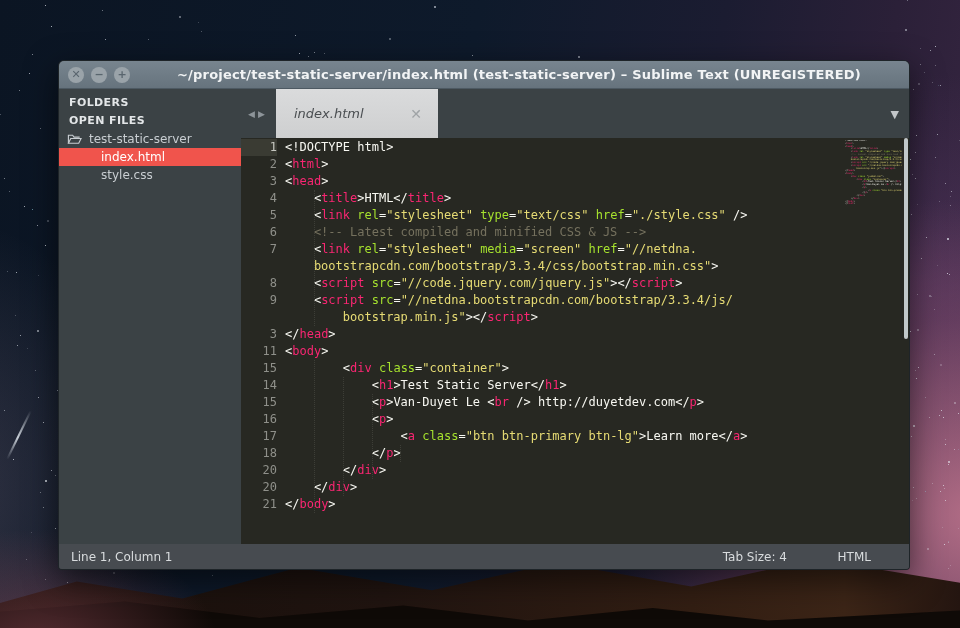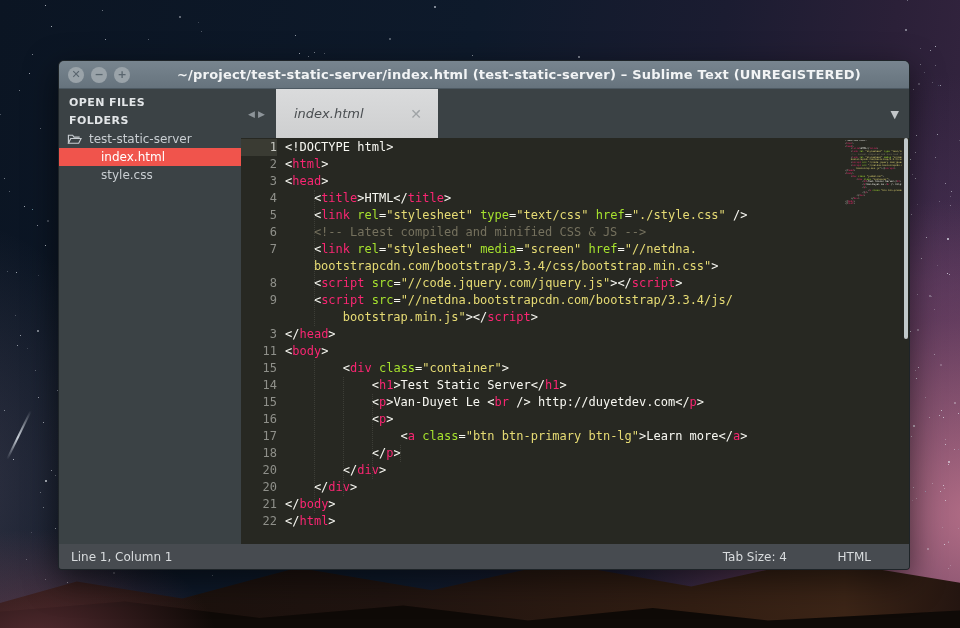--- a/index.html
+++ b/index.html
@@ -447,22 +447,22 @@
       <div class="controls">
         <span class="wbtn">✕</span>
         <span class="wbtn">−</span>
         <span class="wbtn">+</span>
       </div>
       <div class="title">~/project/test-static-server/index.html (test-static-server) – Sublime Text (UNREGISTERED)</div>
     </div>
 
     <div class="wbody">
       <div class="sidebar">
+        <div class="side-head">FOLDERS</div>
         <div class="side-head">OPEN FILES</div>
-        <div class="side-head">FOLDERS</div>
         <div class="folder-row">
           <svg width="15" height="12" viewBox="0 0 16 12">
             <path d="M1.5 10.5 L1.5 2 L6 2 L7.5 4 L13.5 4" fill="none" stroke="#c9ced2" stroke-width="1.2"></path>
             <path d="M1.5 10.5 L4 5.5 L15 5.5 L12.5 10.5 Z" fill="none" stroke="#c9ced2" stroke-width="1.2"></path>
           </svg>
           <span>test-static-server</span>
         </div>
         <div>
             <div class="file-row selected">index.html</div>
             <div class="file-row">style.css</div>
@@ -501,21 +501,20 @@
               <div class="crow"><span class="ln">11</span><span class="ctext"><span class="tk-p">&lt;</span><span class="tk-t">body</span><span class="tk-p">&gt;</span></span></div>
               <div class="crow"><span class="ln">15</span><span class="ctext"><span class="tk-p">        &lt;</span><span class="tk-t">div</span><span class="tk-p"> </span><span class="tk-a">class</span><span class="tk-p">=</span><span class="tk-s">"container"</span><span class="tk-p">&gt;</span></span></div>
               <div class="crow"><span class="ln">14</span><span class="ctext"><span class="tk-p">            &lt;</span><span class="tk-t">h1</span><span class="tk-p">&gt;Test Static Server&lt;/</span><span class="tk-t">h1</span><span class="tk-p">&gt;</span></span></div>
               <div class="crow"><span class="ln">15</span><span class="ctext"><span class="tk-p">            &lt;</span><span class="tk-t">p</span><span class="tk-p">&gt;Van-Duyet Le &lt;</span><span class="tk-t">br</span><span class="tk-p"> /&gt; http://duyetdev.com&lt;/</span><span class="tk-t">p</span><span class="tk-p">&gt;</span></span></div>
               <div class="crow"><span class="ln">16</span><span class="ctext"><span class="tk-p">            &lt;</span><span class="tk-t">p</span><span class="tk-p">&gt;</span></span></div>
               <div class="crow"><span class="ln">17</span><span class="ctext"><span class="tk-p">                &lt;</span><span class="tk-t">a</span><span class="tk-p"> </span><span class="tk-a">class</span><span class="tk-p">=</span><span class="tk-s">"btn btn-primary btn-lg"</span><span class="tk-p">&gt;Learn more&lt;/</span><span class="tk-t">a</span><span class="tk-p">&gt;</span></span></div>
               <div class="crow"><span class="ln">18</span><span class="ctext"><span class="tk-p">            &lt;/</span><span class="tk-t">p</span><span class="tk-p">&gt;</span></span></div>
               <div class="crow"><span class="ln">20</span><span class="ctext"><span class="tk-p">        &lt;/</span><span class="tk-t">div</span><span class="tk-p">&gt;</span></span></div>
               <div class="crow"><span class="ln">20</span><span class="ctext"><span class="tk-p">    &lt;/</span><span class="tk-t">div</span><span class="tk-p">&gt;</span></span></div>
               <div class="crow"><span class="ln">21</span><span class="ctext"><span class="tk-p">&lt;/</span><span class="tk-t">body</span><span class="tk-p">&gt;</span></span></div>
-              <div class="crow"><span class="ln">22</span><span class="ctext"><span class="tk-p">&lt;/</span><span class="tk-t">html</span><span class="tk-p">&gt;</span></span></div>
             </div>
           <div class="minimap">
             <div>
                 <div class="crow"><span class="ctext"><span class="tk-p">&lt;!DOCTYPE html&gt;</span></span></div>
                 <div class="crow"><span class="ctext"><span class="tk-p">&lt;</span><span class="tk-t">html</span><span class="tk-p">&gt;</span></span></div>
                 <div class="crow"><span class="ctext"><span class="tk-p">&lt;</span><span class="tk-t">head</span><span class="tk-p">&gt;</span></span></div>
                 <div class="crow"><span class="ctext"><span class="tk-p">    &lt;</span><span class="tk-t">title</span><span class="tk-p">&gt;HTML&lt;/</span><span class="tk-t">title</span><span class="tk-p">&gt;</span></span></div>
                 <div class="crow"><span class="ctext"><span class="tk-p">    &lt;</span><span class="tk-t">link</span><span class="tk-p"> </span><span class="tk-a">rel</span><span class="tk-p">=</span><span class="tk-s">"stylesheet"</span><span class="tk-p"> </span><span class="tk-a">type</span><span class="tk-p">=</span><span class="tk-s">"text/css"</span></span></div>
                 <div class="crow"><span class="ctext"><span class="tk-c">    &lt;!-- Latest compiled and minified CSS &amp; JS --&gt;</span></span></div>
                 <div class="crow"><span class="ctext"><span class="tk-p">    &lt;</span><span class="tk-t">link</span><span class="tk-p"> </span><span class="tk-a">rel</span><span class="tk-p">=</span><span class="tk-s">"stylesheet"</span><span class="tk-p"> </span><span class="tk-a">media</span><span class="tk-p">=</span><span class="tk-s">"screen"</span></span></div>

